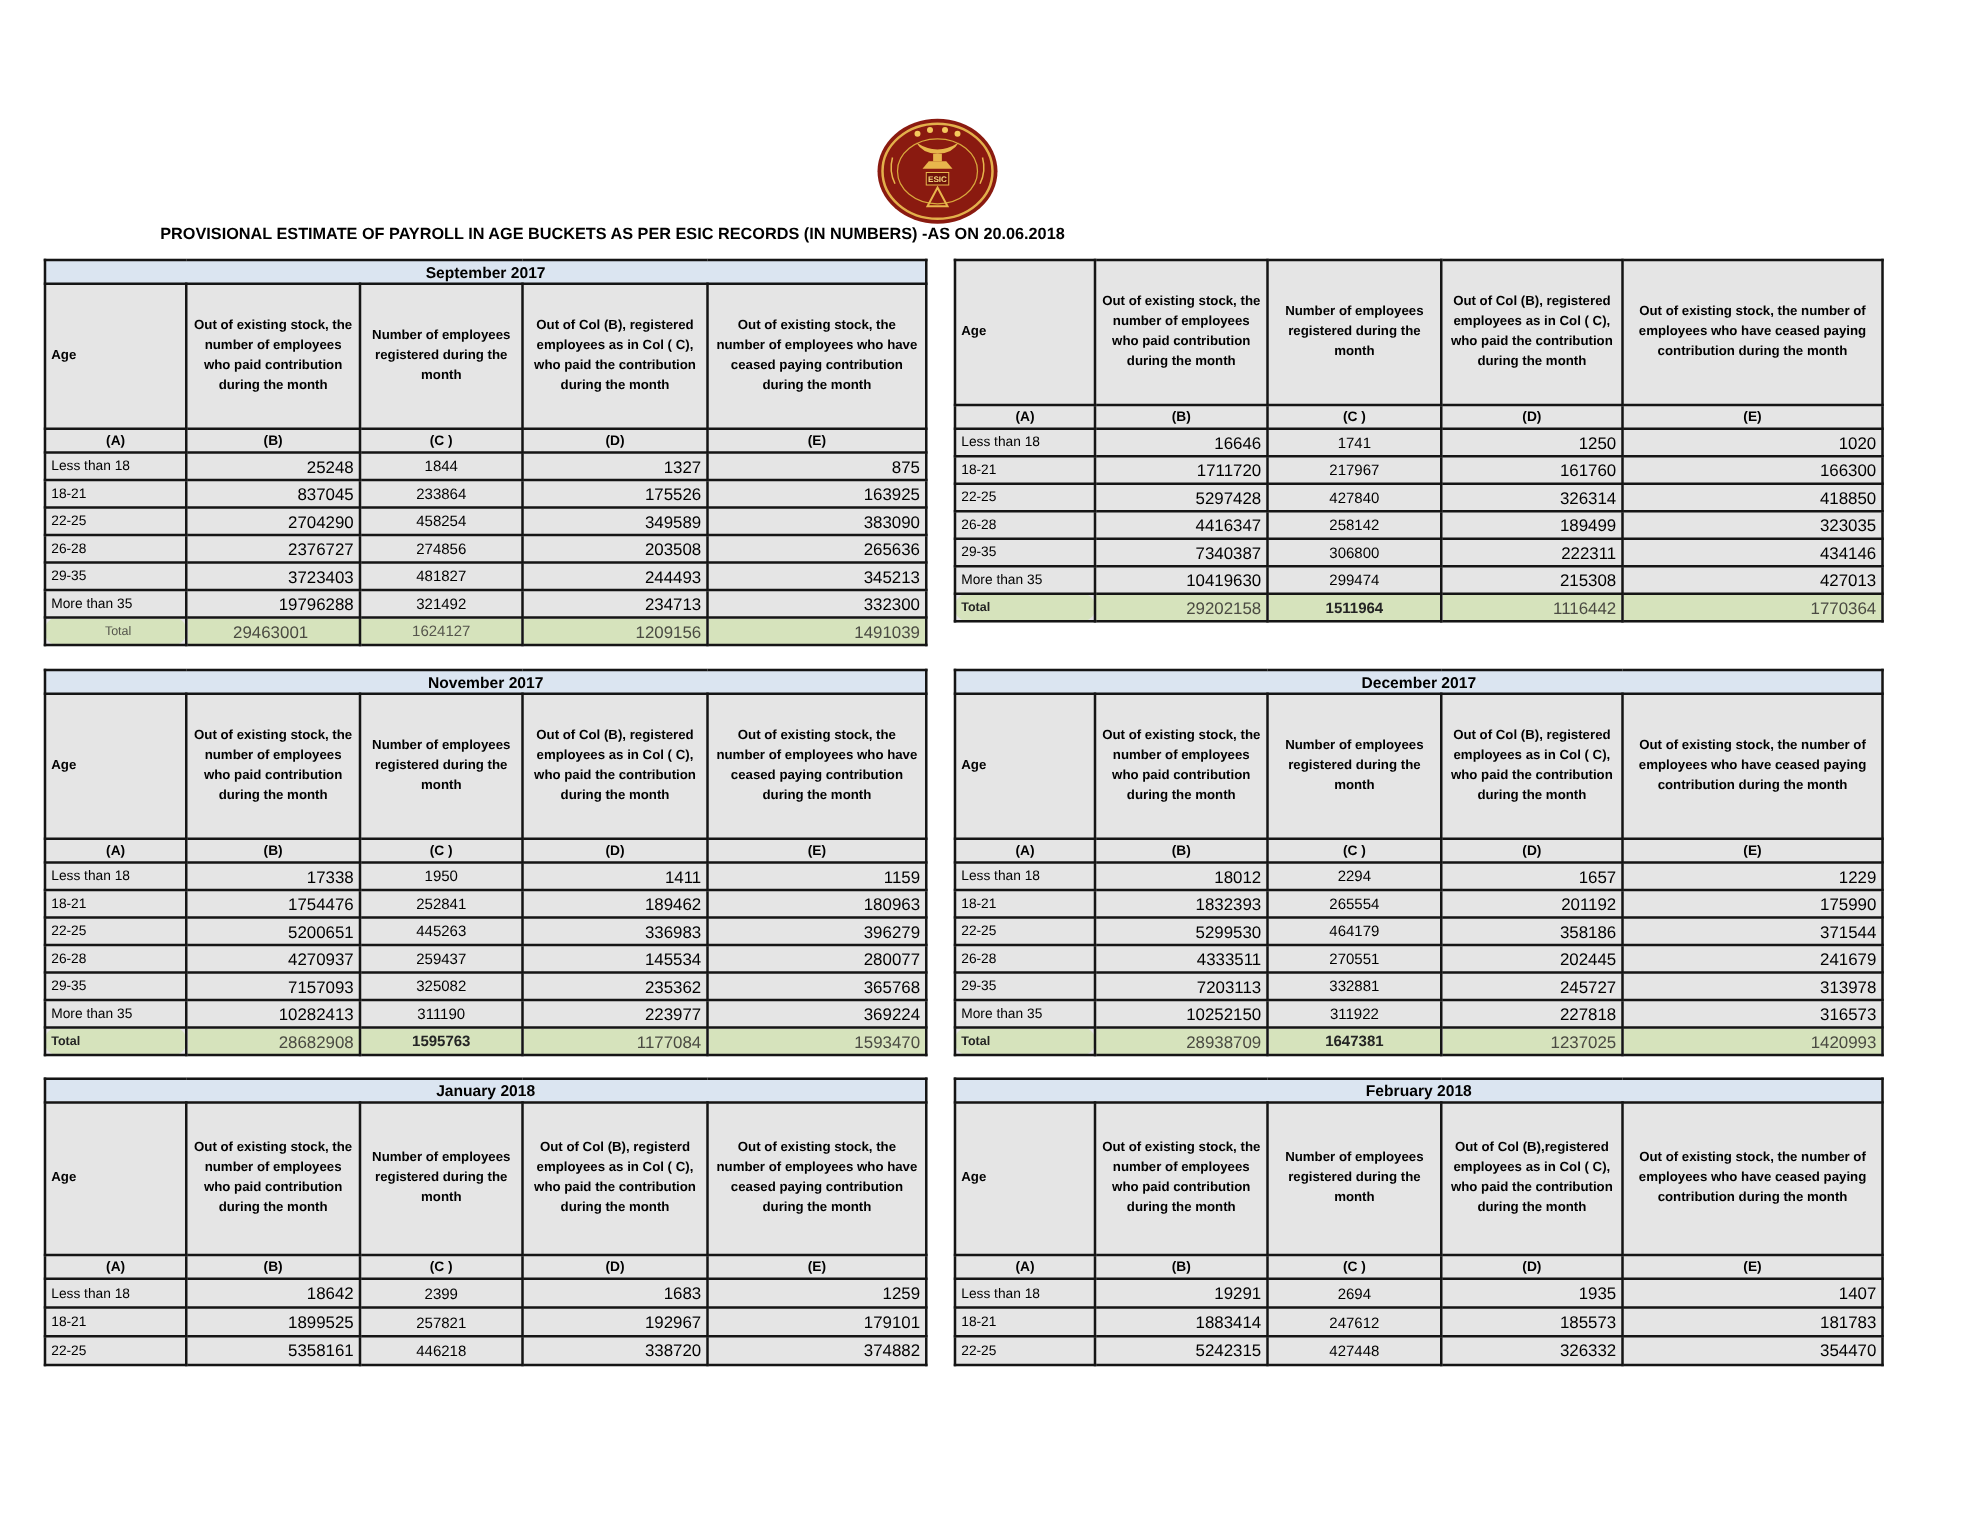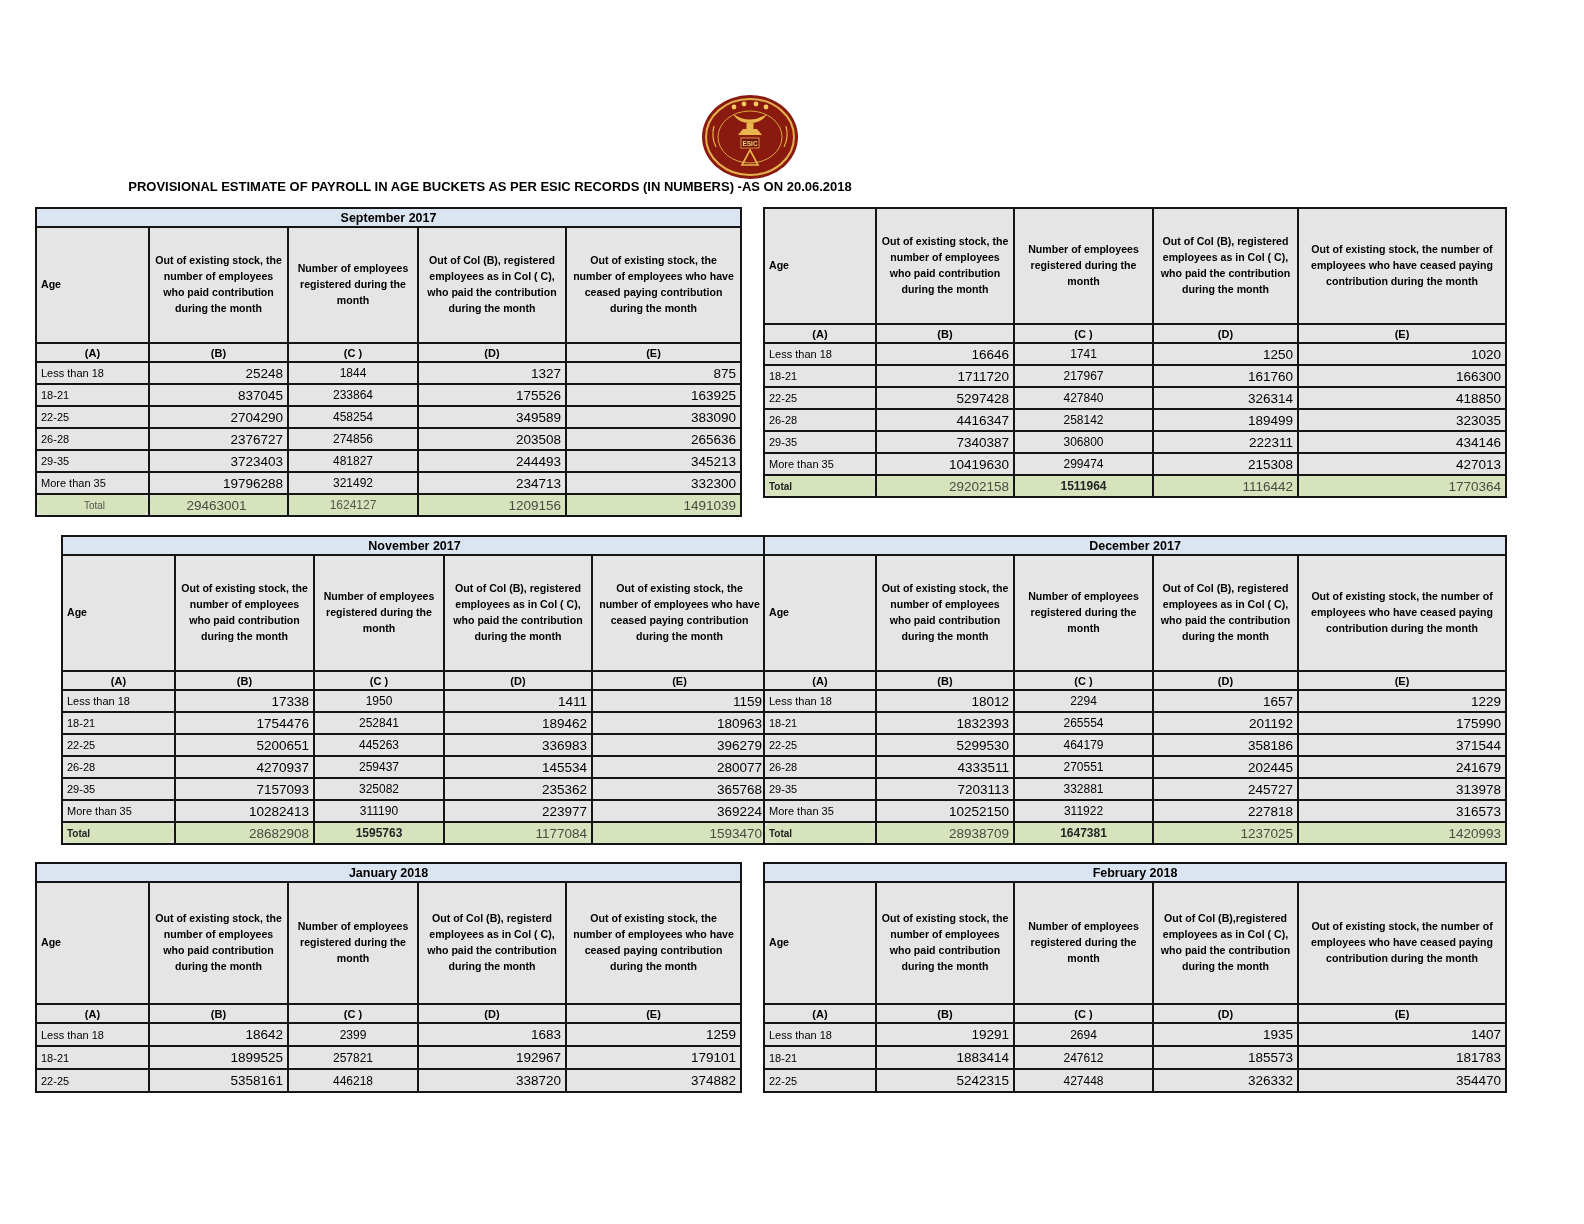--- a/index.html
+++ b/index.html
@@ -220,21 +220,21 @@
       <tr class="total-row">
         <td class="c0">Total</td>
         <td class="c1">29202158</td>
         <td class="c2">1511964</td>
         <td class="c3">1116442</td>
         <td class="c4">1770364</td>
       </tr>
     </tbody>
 </table>
 
-<table class="tbl tbl-left" style="left:35px; top:535px; width:705px;margin-left:26px;">
+<table class="tbl tbl-left" style="left:35px; top:535px; width:705px;">
   <colgroup>
       <col style="width:113px">
       <col style="width:139px">
       <col style="width:130px">
       <col style="width:148px">
       <col style="width:175px">
     </colgroup>
   <thead>
     <tr>
         <th colspan="5" class="month-cell">November 2017</th>

